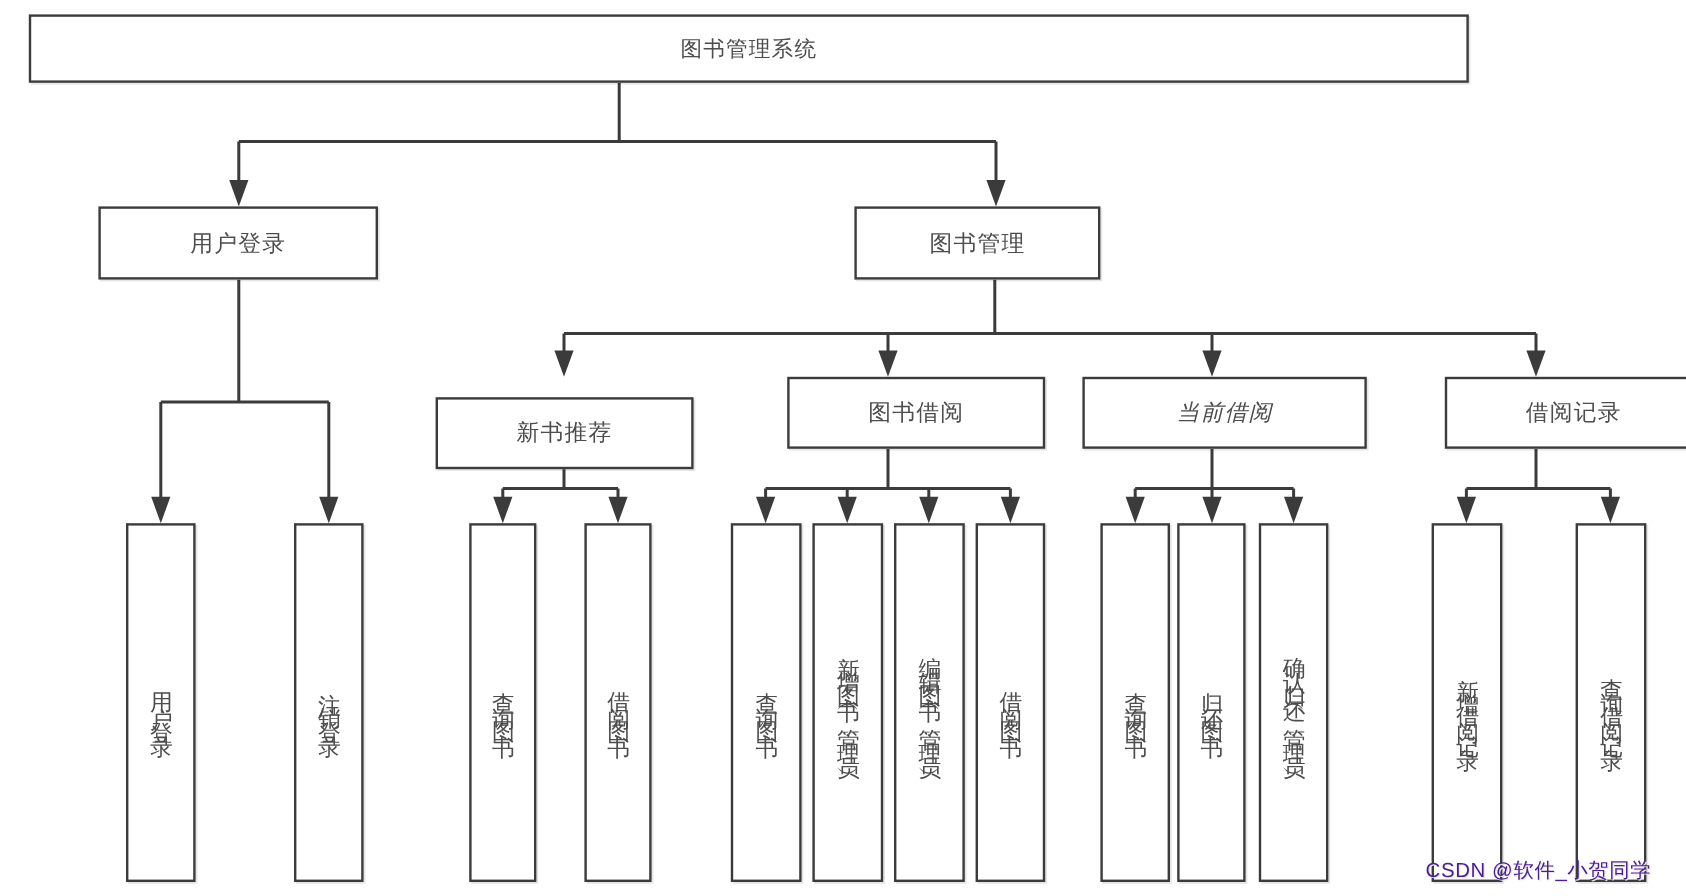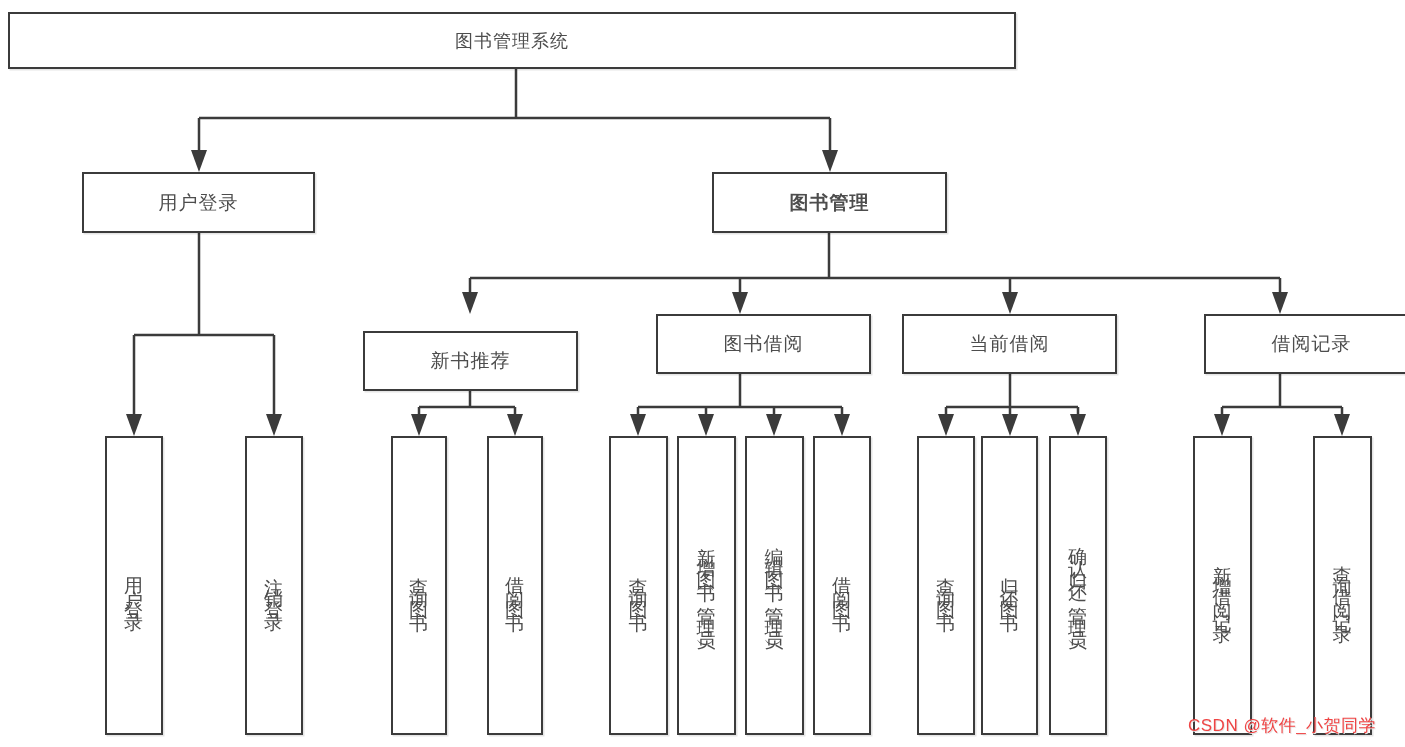--- a/index.html
+++ b/index.html
@@ -43,49 +43,49 @@
   .v-node {
     top: 436px;
     height: 299px;
     writing-mode: vertical-rl;
     text-orientation: mixed;
     font-size: 19px;
     letter-spacing: 12px;
     line-height: 1;
   }
   
-  #n-root        { left: 8px;   top: 12px;  width: 1008px; height: 57px; font-size: 18px; font-family: Liberation Mono, monospace; }
+  #n-root        { left: 24px;   top: 12px;  width: 1200px; height: 57px; font-size: 18px; font-family: Liberation Mono, monospace; }
   
   #n-user-login  { left: 82px;   top: 172px; width: 233px;  height: 61px; }
-  #n-book-mgmt   { left: 712px;  top: 172px; width: 235px;  height: 61px; font-weight: bold; }
+  #n-book-mgmt   { left: 712px;  top: 172px; width: 205px;  height: 61px; }
   
   #n-new-rec     { left: 363px;  top: 331px; width: 215px;  height: 60px; }
   #n-borrow      { left: 656px;  top: 314px; width: 215px;  height: 60px; }
-  #n-current     { left: 902px;  top: 314px; width: 215px;  height: 60px; }
+  #n-current     { left: 902px;  top: 314px; width: 237px;  height: 60px; font-style: italic; }
   #n-record      { left: 1204px; top: 314px; width: 215px;  height: 60px; font-family: Liberation Serif, serif; }
   
   #l-user-login  { left: 105px;  width: 58px; }
   #l-logout      { left: 245px;  width: 58px; }
   #l-rec-query   { left: 391px;  width: 56px; }
   #l-rec-borrow  { left: 487px;  width: 56px; }
   #l-b-query     { left: 609px;  width: 59px; }
   #l-b-add       { left: 677px;  width: 59px; }
   #l-b-edit      { left: 745px;  width: 59px; }
   #l-b-borrow    { left: 813px;  width: 58px; }
   #l-c-query     { left: 917px;  width: 58px; }
   #l-c-return    { left: 981px;  width: 57px; }
   #l-c-confirm   { left: 1049px; width: 58px; }
   #l-r-add       { left: 1193px; width: 59px; }
   #l-r-query     { left: 1313px; width: 59px; }
   .watermark {
     position: absolute;
     left: 1188px;
     top: 714px;
     font-size: 17px;
-    color: #ef4444;
+    color: #4c1d95;
     letter-spacing: 0.5px;
     white-space: nowrap;
     z-index: 3;
     text-shadow: 1px 1px 0 #e8e8e8;
   }
 </style>
 </head>
 <body>
 
 <div class="canvas">

